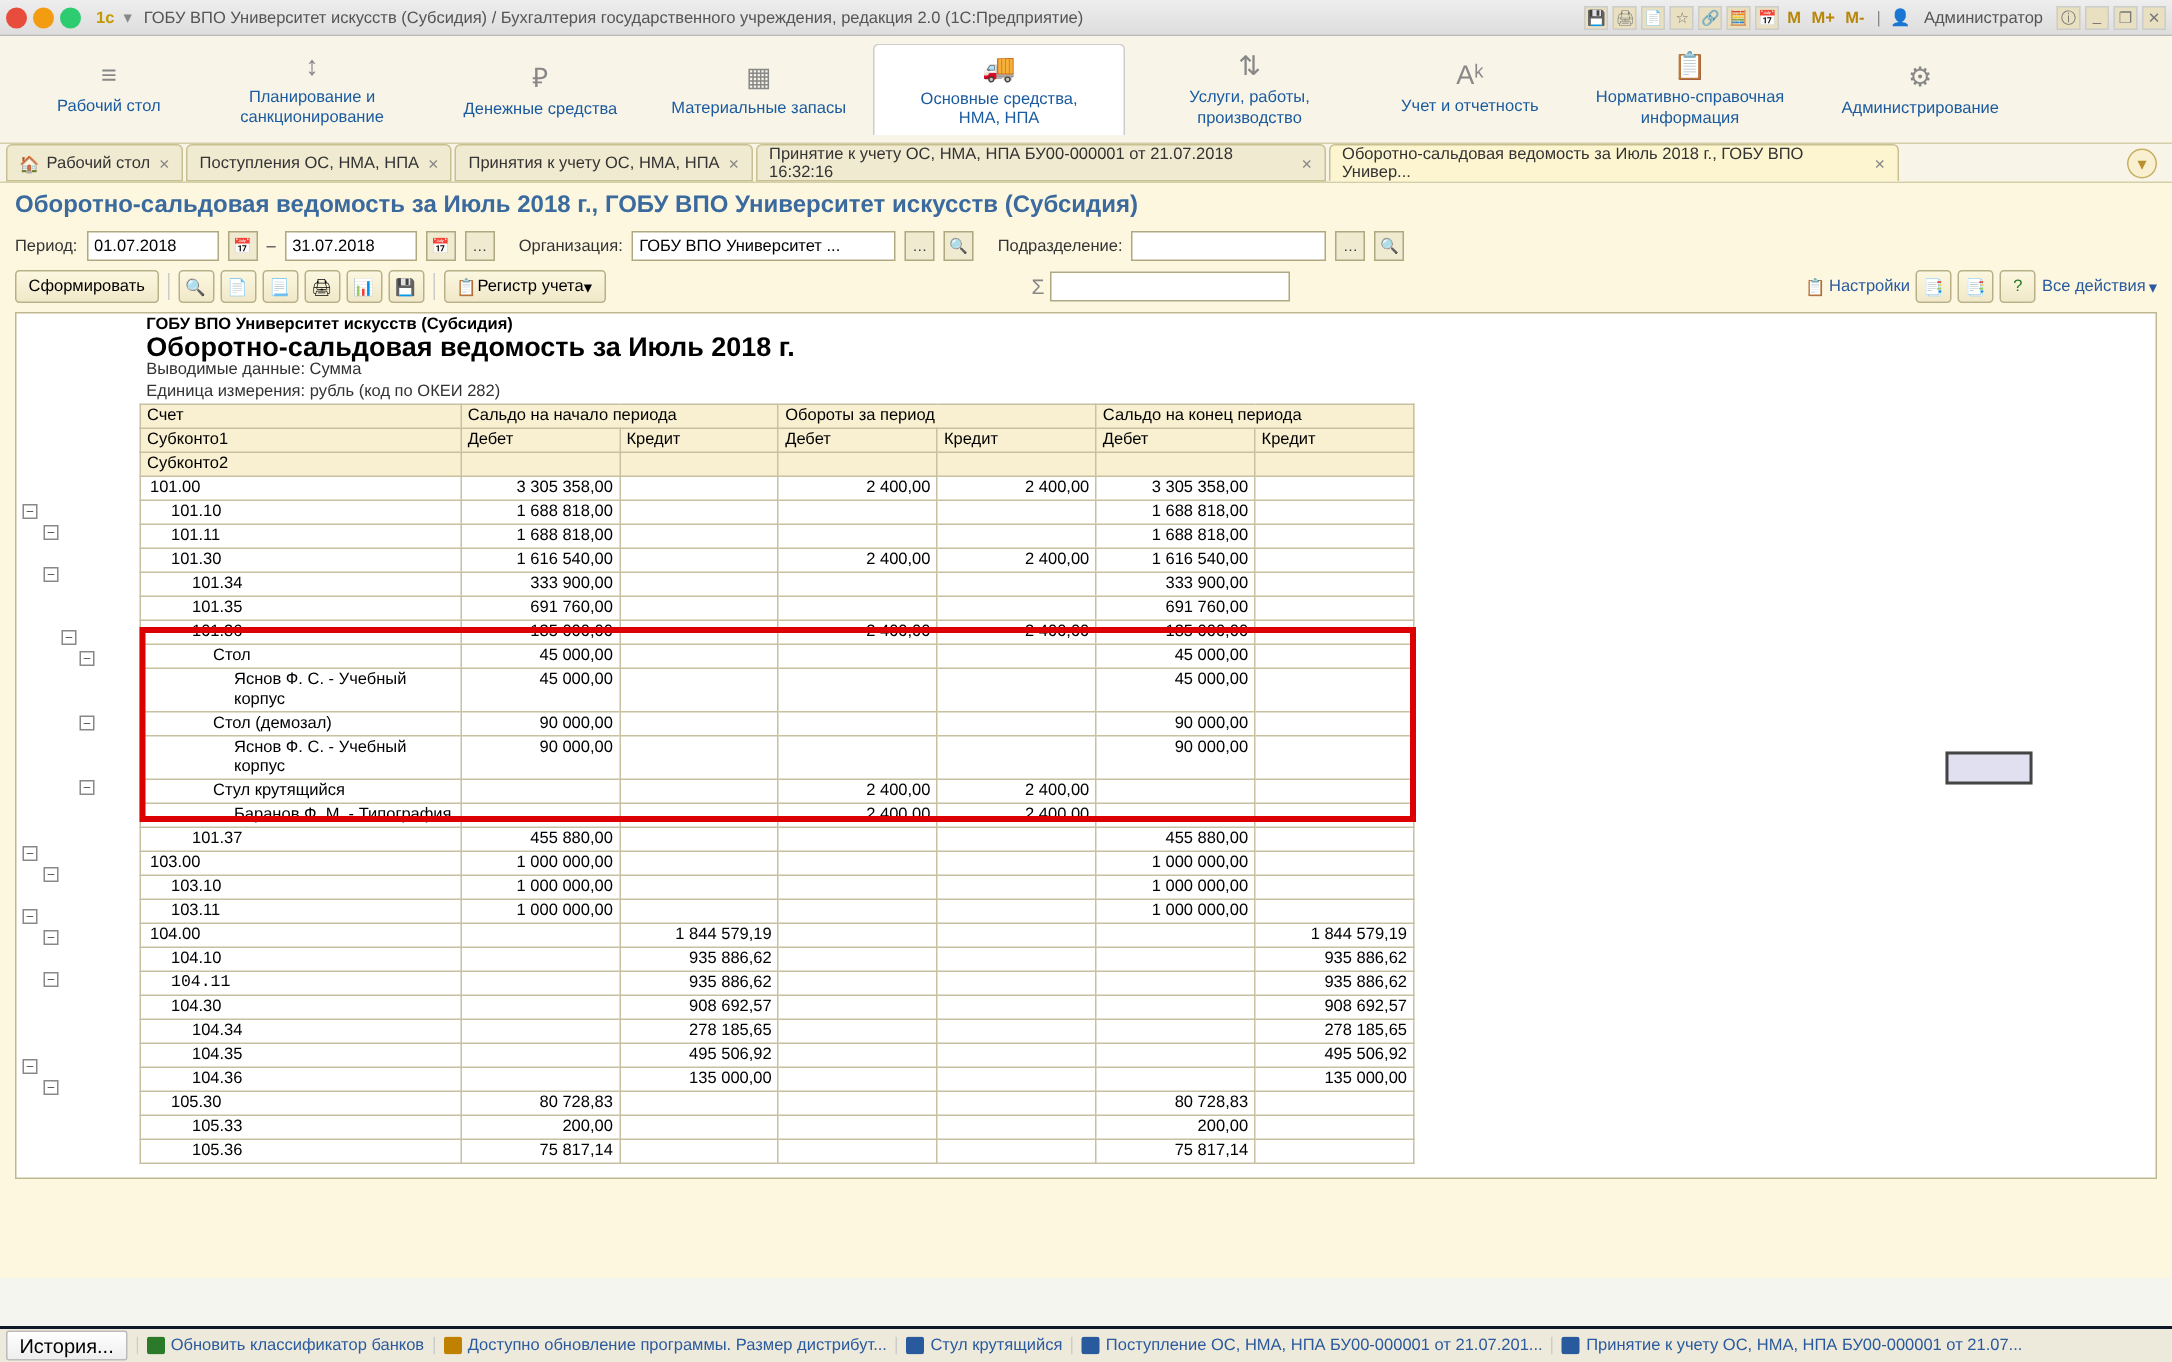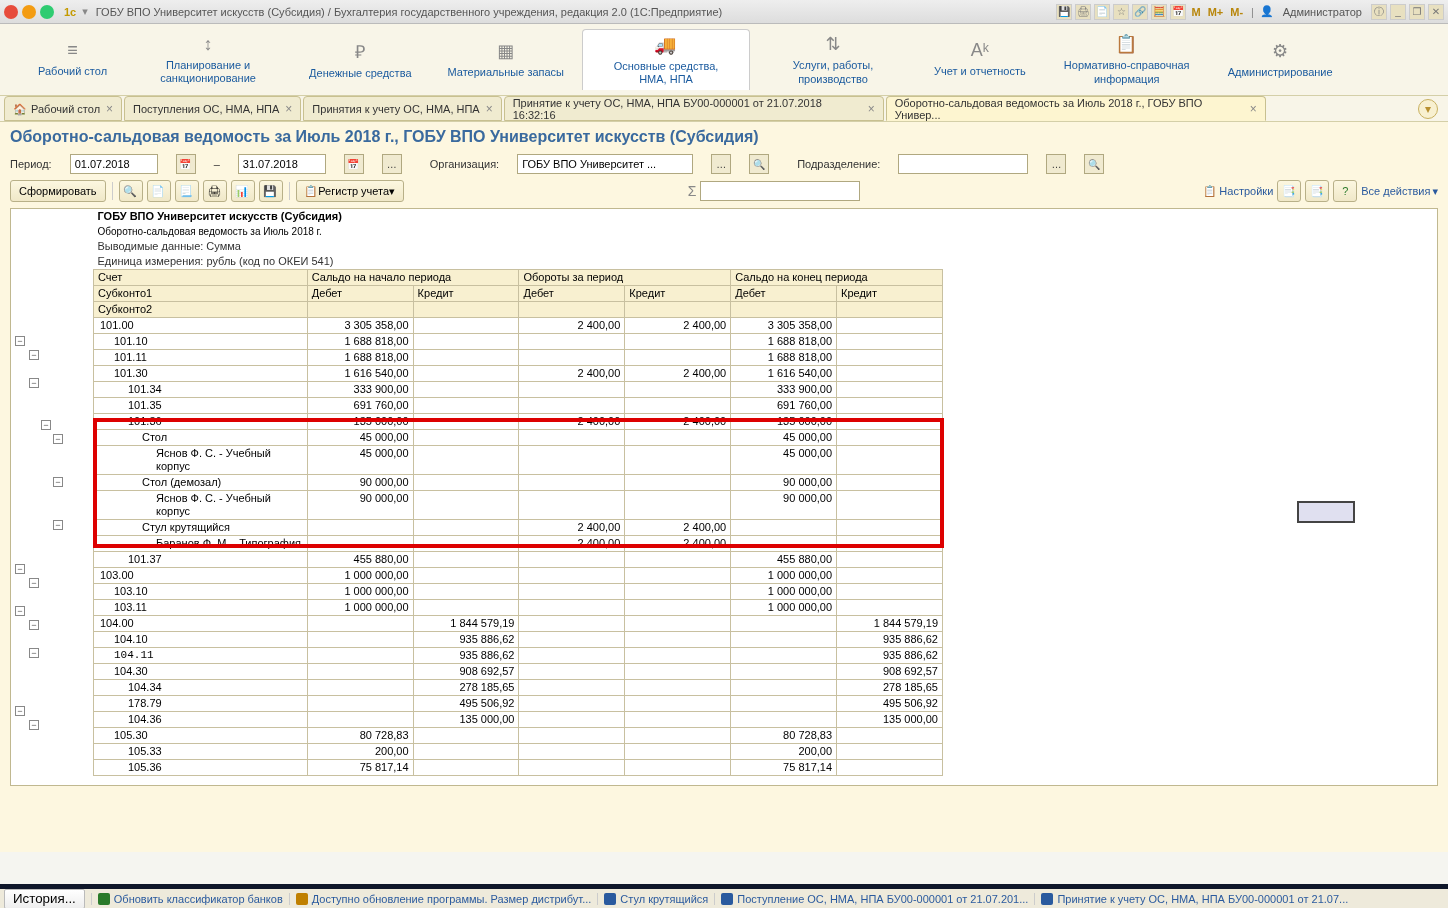--- a/index.html
+++ b/index.html
@@ -29,21 +29,21 @@
 .tab .tab-icon { width: 14px; height: 12px; margin-right: 4px; display: inline-block; }
 .tab-close { margin-left: 6px; color: #888; font-size: 12px; }
 .tabs-right { margin-left: auto; display: flex; align-items: center; padding-right: 10px; }
 .round-btn { width: 20px; height: 20px; border-radius: 50%; border: 1px solid #c8b060; background: #f8f0d0; display: flex; align-items: center; justify-content: center; color: #b89030; font-size: 12px; }
 
 
 .page { padding: 6px 10px; background: #fdf7e0; height: 730px; }
 .page-title { color: #3a6a9e; font-size: 16px; font-weight: bold; margin-bottom: 8px; }
 
 
-.period-bar { display: flex; align-items: center; gap: 18px; margin-bottom: 6px; font-size: 11px; color: #333; }
+.period-bar { display: flex; align-items: center; gap: 6px; margin-bottom: 6px; font-size: 11px; color: #333; }
 .period-bar input[type=text] { height: 20px; border: 1px solid #b0a880; padding: 0 4px; font-size: 11px; }
 .date-input { width: 88px; background: #fff; }
 .org-input { width: 176px; background: #fff; }
 .subdiv-input { width: 130px; background: #fff; }
 .cal-btn, .sel-btn { width: 20px; height: 20px; border: 1px solid #b0a880; background: #f0ead0; display: inline-flex; align-items: center; justify-content: center; font-size: 10px; }
 
 
 .toolbar { display: flex; align-items: center; gap: 4px; margin-bottom: 6px; }
 .btn { height: 22px; border: 1px solid #b8b088; background: linear-gradient(#fcf7e0, #f0e8c8); border-radius: 3px; padding: 0 8px; font-size: 11px; cursor: pointer; display: inline-flex; align-items: center; }
 .icon-btn { width: 24px; justify-content: center; padding: 0; }
@@ -54,28 +54,28 @@
 
 .report-wrap { border: 1px solid #c0b890; background: #fff; height: 578px; overflow: hidden; position: relative; }
 .report-inner { overflow: auto; height: 100%; position: relative; }
 .tree-gutter { position: absolute; left: 0; top: 0; width: 82px; background: #fff; }
 .tree-toggle { position: absolute; width: 10px; height: 10px; border: 1px solid #888; background: #fff; font-size: 9px; line-height: 8px; text-align: center; color: #555; cursor: pointer; }
 .report-table { border-collapse: collapse; margin-left: 82px; width: 850px; font-size: 11px; }
 .report-table td, .report-table th { border: 1px solid #c8c0a0; padding: 1px 4px; height: 15px; line-height: 13px; vertical-align: top; }
 .report-table th { background: #f8f0d0; font-weight: normal; text-align: left; }
 .report-table .num { text-align: right; }
 .hdr-org { font-weight: bold; border: none !important; padding-top: 4px; }
-.hdr-title { font-weight: normal; font-size: 10px; border: none !important; }
+.hdr-title { font-weight: bold; font-size: 18px; border: none !important; }
 .hdr-meta { border: none !important; color: #333; padding-top: 3px; }
 .no-border td { border: none !important; }
 .highlight-box { position: absolute; border: 4px solid #d00; pointer-events: none; }
 .grey-box { position: absolute; border: 2px solid #444; background: #e0e0f0; width: 58px; height: 22px; right: 82px; top: 292px; }
 
 
-.statusbar { position: absolute; bottom: 0; left: 0; right: 0; height: 24px; background: #eeeadb; border-top: 5px solid #0f172a; display: flex; align-items: center; padding: 0 4px; gap: 6px; font-size: 11px; }
+.statusbar { position: absolute; bottom: 0; left: 0; right: 0; height: 24px; background: #eeeadb; border-top: 2px solid #0f172a; display: flex; align-items: center; padding: 0 4px; gap: 6px; font-size: 11px; }
 .status-btn { height: 20px; border: 1px solid #bbb; background: linear-gradient(#fff,#eee); padding: 0 8px; border-radius: 2px; }
 .status-item { display: flex; align-items: center; gap: 4px; color: #2a5a9e; padding: 0 6px; border-left: 1px solid #ccc; height: 100%; white-space: nowrap; overflow: hidden; text-overflow: ellipsis; }
 .status-ico { width: 12px; height: 12px; display: inline-block; }
 .acct-cell { white-space: nowrap; }
 </style>
 </head>
 <body>
 
 <div class="titlebar">
   <span class="win-btn win-close"></span>
@@ -237,21 +237,21 @@
             <tr class="no-border">
               <td colspan="7" class="hdr-org">ГОБУ ВПО Университет искусств (Субсидия)</td>
             </tr>
         <tr class="no-border">
               <td colspan="7" class="hdr-title">Оборотно-сальдовая ведомость за Июль 2018 г.</td>
             </tr>
         <tr class="no-border">
               <td colspan="7" class="hdr-meta">Выводимые данные:  Сумма</td>
             </tr>
         <tr class="no-border">
-              <td colspan="7" class="hdr-meta">Единица измерения: рубль (код по ОКЕИ 541)</td>
+              <td colspan="7" class="hdr-meta">Единица измерения: рубль (код по ОКЕИ 282)</td>
             </tr>
         <tr>
           <th rowspan="1" style="width:210px;">Счет</th>
           <th colspan="2">Сальдо на начало периода</th>
           <th colspan="2">Обороты за период</th>
           <th colspan="2">Сальдо на конец периода</th>
         </tr>
         <tr>
           <th>Субконто1</th>
           <th style="width:105px;">Дебет</th>
@@ -464,21 +464,21 @@
             <tr>
               <td class="acct-cell" style="padding-left:34px;">104.34</td>
               <td class="num"></td>
               <td class="num">278 185,65</td>
               <td class="num"></td>
               <td class="num"></td>
               <td class="num"></td>
               <td class="num">278 185,65</td>
             </tr>
             <tr>
-              <td class="acct-cell" style="padding-left:34px;">178.79</td>
+              <td class="acct-cell" style="padding-left:34px;">104.35</td>
               <td class="num"></td>
               <td class="num">495 506,92</td>
               <td class="num"></td>
               <td class="num"></td>
               <td class="num"></td>
               <td class="num">495 506,92</td>
             </tr>
             <tr>
               <td class="acct-cell" style="padding-left:34px;">104.36</td>
               <td class="num"></td>

